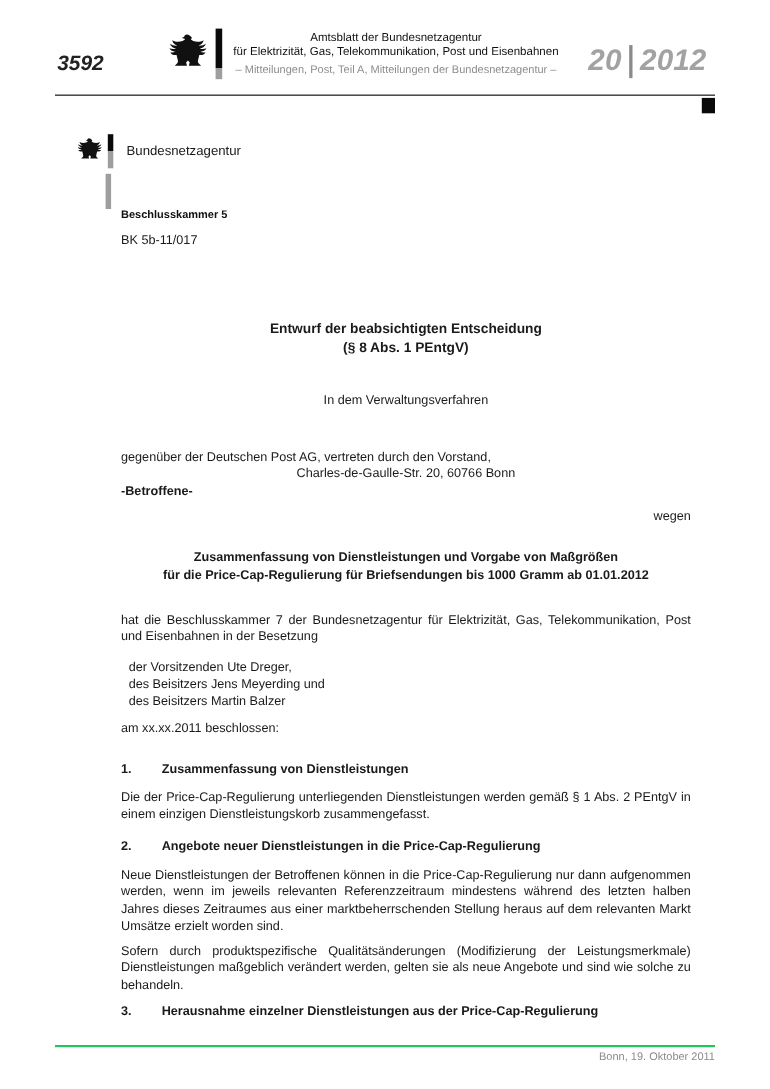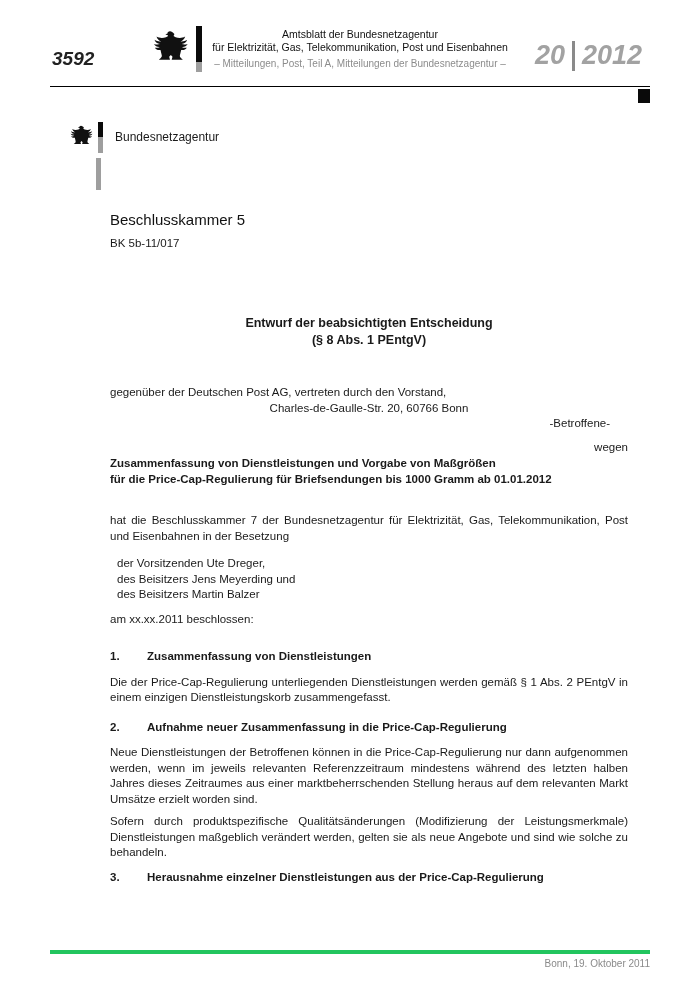--- a/index.html
+++ b/index.html
@@ -42,44 +42,44 @@
   .logo-eagle { width:26px; height:29px; }
   .logo-bar {
     width:5px; height:31px; margin:0 12px 0 4px;
     background:linear-gradient(#0a0a0a 0 48%, #9e9e9e 48% 100%);
   }
   .logo-wordmark { font-size:12px; color:#1a1a1a; padding-top:8px; }
   .logo-strip { position:absolute; left:96px; top:158px; width:5px; height:32px; background:#9e9e9e; }
 
   
   .content { position:absolute; top:96px; left:0; right:0; padding:0 72px 0 110px; font-size:11.5px; line-height:15.5px; }
-  .chamber { margin-top:116px; font-size:15px; color:#111; }
+  .chamber { margin-top:92px; font-size:10px; color:#111;font-weight:bold; }
   .file-number { margin-top:8px; font-size:11.5px; }
   .doc-title { margin-top:64px; text-align:center; font-weight:bold; font-size:12.5px; line-height:17px; }
   .verfahren { margin-top:32px; text-align:center; }
   .party { margin-top:36px; }
   .party-line2 { text-align:center; }
-  .party-role { text-align:right; padding-right:18px; }
+  .party-role { padding-right:18px;font-weight:bold; }
   .wegen { margin-top:8px; text-align:right; }
-  .subject { font-weight:bold; line-height:16px; }
+  .subject { margin-top:20px; text-align:center; font-weight:bold; line-height:16px; }
   .intro { margin-top:26px; text-align:justify; }
   .members { margin-top:12px; padding-left:7px; }
   .beschlossen { margin-top:9px; }
   .sec-head { display:flex; font-weight:bold; }
   .sec-num { width:37px; flex:0 0 37px; }
   .s1 { margin-top:22px; }
   .para { margin-top:10px; text-align:justify; }
   .s2 { margin-top:14px; }
   .para-b { margin-top:7px; text-align:justify; }
   .s3 { margin-top:9px; }
 
   
   .footer {
     position:absolute; left:50px; right:50px; top:950px;
-    border-top:4px solid #22c55e; text-align:right;
+    border-top:2px solid #22c55e; text-align:right;
     font-size:10px; color:#8a8a8a; padding-top:4px;
   }
 </style>
 </head>
 <body>
 
 <div class="page">
 
   <div class="masthead">
     <div class="page-num">3592</div>
@@ -118,20 +118,21 @@
   <div class="content">
 
     <div class="chamber">Beschlusskammer 5</div>
     <div class="file-number">BK 5b-11/017</div>
 
     <div class="doc-title">
       <div>Entwurf der beabsichtigten Entscheidung</div>
       <div>(§ 8 Abs. 1 PEntgV)</div>
     </div>
 
+    <div class="verfahren">In dem Verwaltungsverfahren</div>
 
     <div class="party">
       <div>gegenüber der Deutschen Post AG, vertreten durch den Vorstand,</div>
       <div class="party-line2">Charles-de-Gaulle-Str. 20, 60766 Bonn</div>
       <div class="party-role">-Betroffene-</div>
     </div>
 
     <div class="wegen">wegen</div>
 
     <div class="subject">
@@ -150,21 +151,21 @@
     <div class="beschlossen">am xx.xx.2011 beschlossen:</div>
 
     <div class="sec-head s1">
       <span class="sec-num">1.</span>
       <span>Zusammenfassung von Dienstleistungen</span>
     </div>
     <div class="para">Die der Price-Cap-Regulierung unterliegenden Dienstleistungen werden gemäß § 1 Abs. 2 PEntgV in einem einzigen Dienstleistungskorb zusammengefasst.</div>
 
     <div class="sec-head s2">
       <span class="sec-num">2.</span>
-      <span>Aufnahme neuer Zusammenfassung in die Price-Cap-Regulierung</span>
+      <span>Angebote neuer Dienstleistungen in die Price-Cap-Regulierung</span>
     </div>
     <div class="para">Neue Dienstleistungen der Betroffenen können in die Price-Cap-Regulierung nur dann aufgenommen werden, wenn im jeweils relevanten Referenzzeitraum mindestens während des letzten halben Jahres dieses Zeitraumes aus einer marktbeherrschenden Stellung heraus auf dem relevanten Markt Umsätze erzielt worden sind.</div>
     <div class="para-b">Sofern durch produktspezifische Qualitätsänderungen (Modifizierung der Leistungsmerkmale) Dienstleistungen maßgeblich verändert werden, gelten sie als neue Angebote und sind wie solche zu behandeln.</div>
 
     <div class="sec-head s3">
       <span class="sec-num">3.</span>
       <span>Herausnahme einzelner Dienstleistungen aus der Price-Cap-Regulierung</span>
     </div>
 
   </div>

